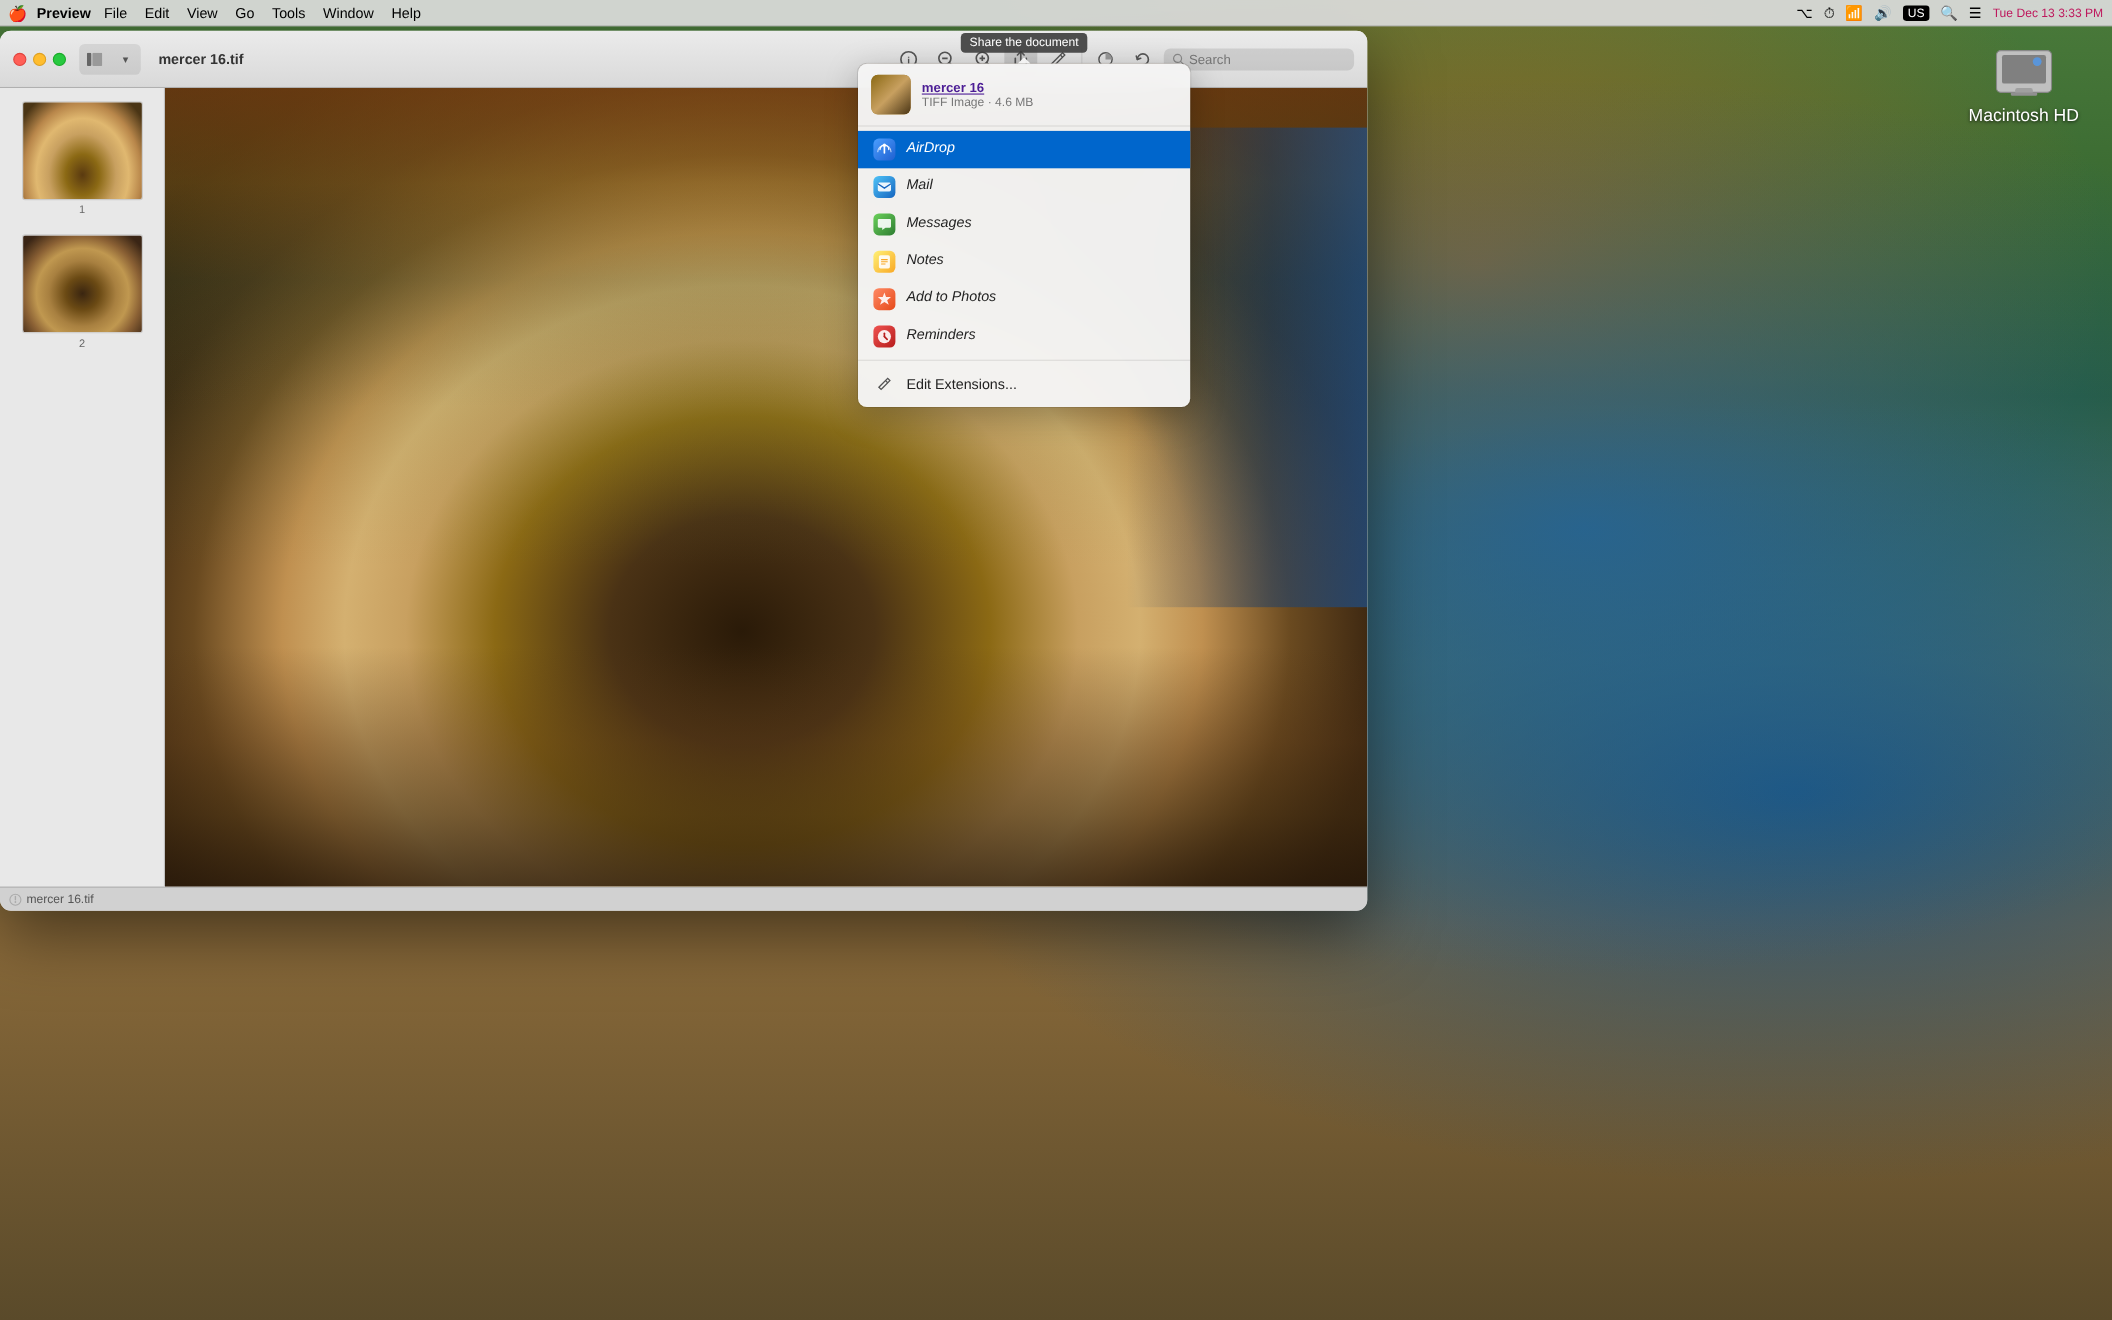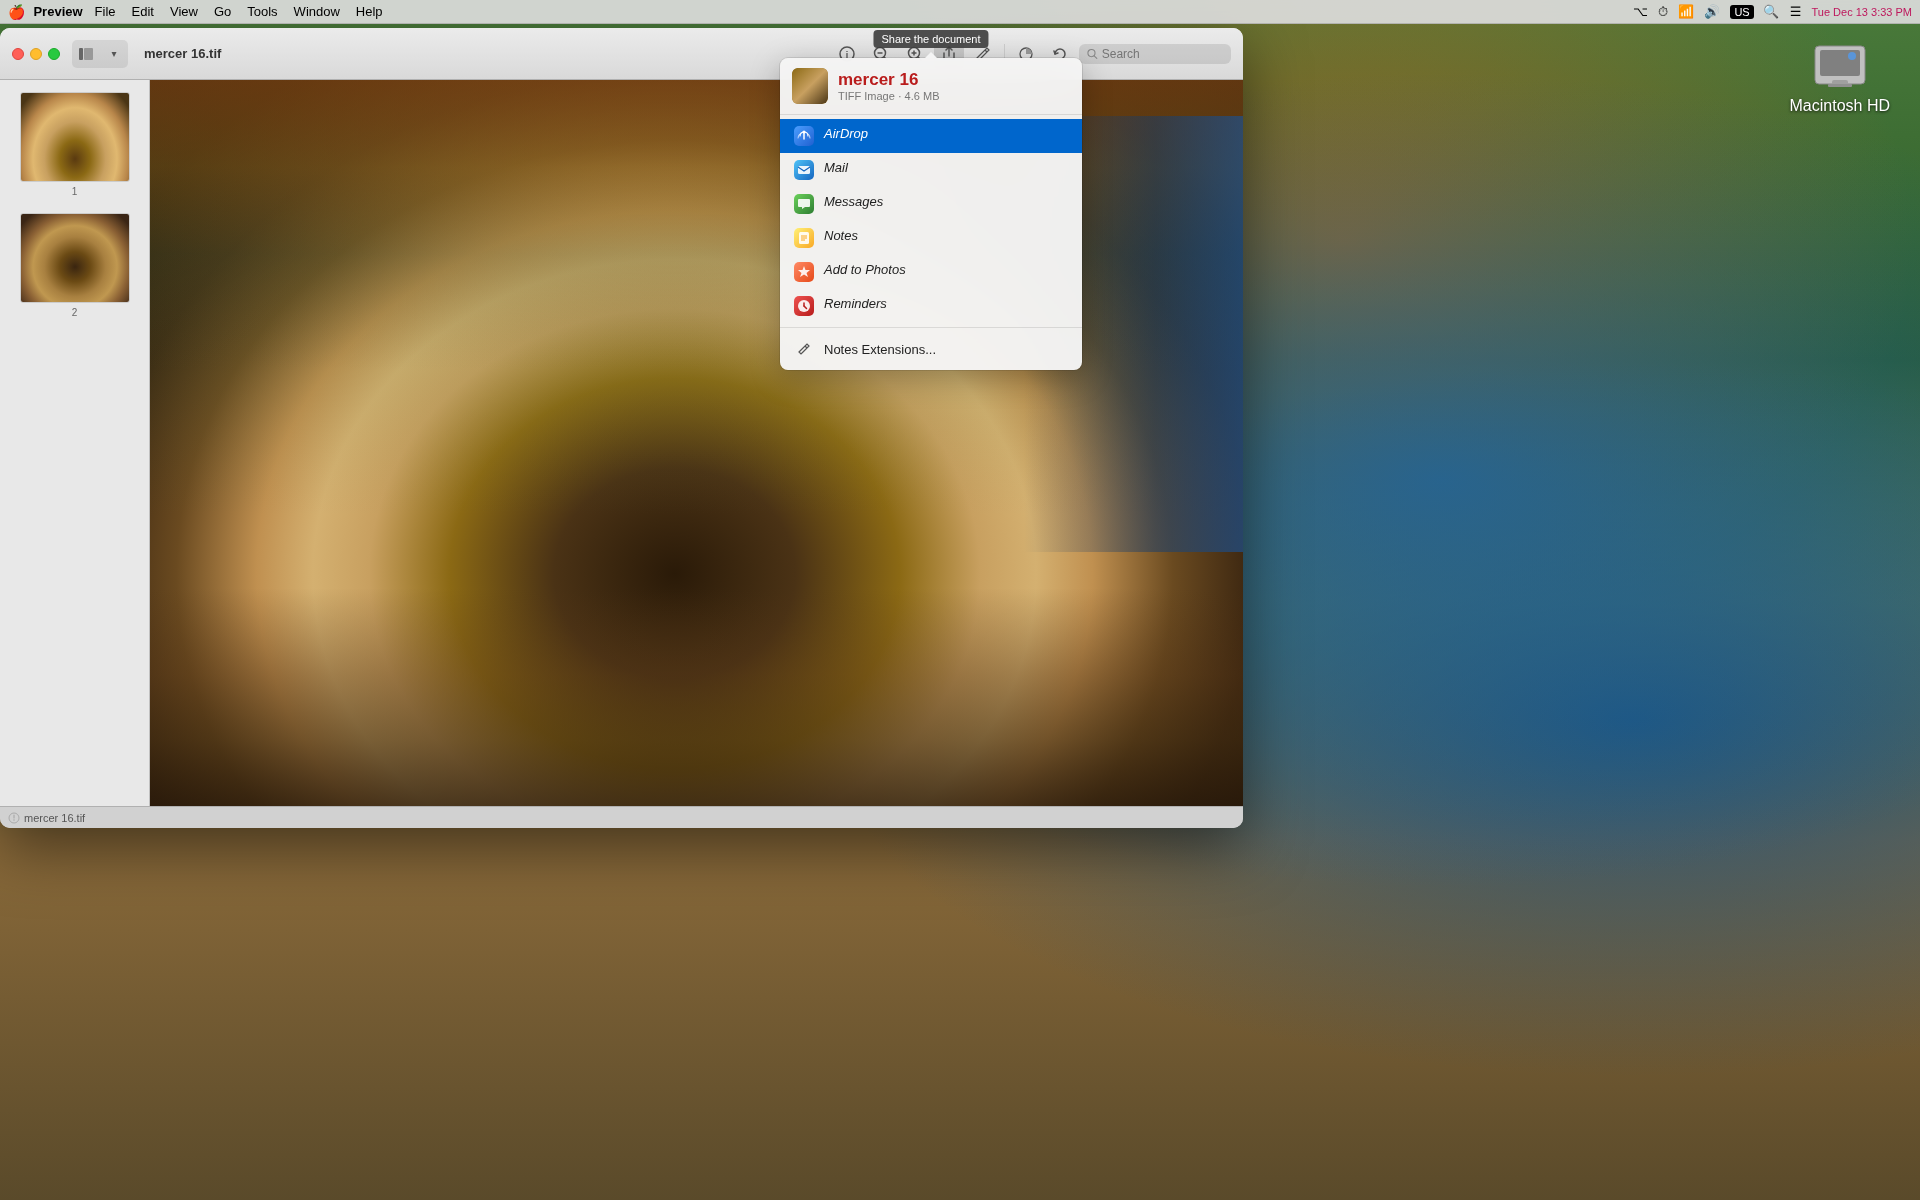--- a/index.html
+++ b/index.html
@@ -181,21 +181,21 @@
     .toolbar-icon-btn.active {
       background: rgba(0,0,0,0.12);
     }
 
     .search-box {
       display: flex;
       align-items: center;
       background: rgba(0,0,0,0.1);
       border-radius: 6px;
       padding: 3px 8px;
-      width: 152px;
+      width: 173px;
       gap: 4px;
     }
 
     .search-box input {
       background: transparent;
       border: none;
       outline: none;
       font-size: 12px;
       color: #333;
       width: 100%;
@@ -330,23 +330,24 @@
       background: linear-gradient(135deg, #8B6914 0%, #c8a060 50%, #4a3515 100%);
       border-radius: 6px;
     }
 
     .share-file-info {
       display: flex;
       flex-direction: column;
     }
 
     .share-file-name {
-      font-size: 17px;
+      font-size: 12px;
       font-weight: 600;
-      color: #b91c1c;
+      color: #4c1d95;
+      text-decoration: underline;
     }
 
     .share-file-meta {
       font-size: 11px;
       color: #777;
     }
 
     
     .share-dropdown::before {
       content: '';
@@ -741,16 +742,16 @@
 
     <div class="separator"></div>
 
     <div class="share-edit-item">
       <div class="share-item-icon" style="background: transparent;">
         <svg width="14" height="14" viewBox="0 0 14 14" fill="none">
           <path d="M2 10 L4 8 L10 2 L12 4 L6 10 L4 12 Z" stroke="#555" stroke-width="1.2" fill="none"></path>
           <line x1="8" y1="4" x2="10" y2="6" stroke="#555" stroke-width="1.2"></line>
         </svg>
       </div>
-      <span class="share-item-label">Notes Extensions...</span>
+      <span class="share-item-label">Edit Extensions...</span>
     </div>
   </div>
 </div>
 
 </body></html>

